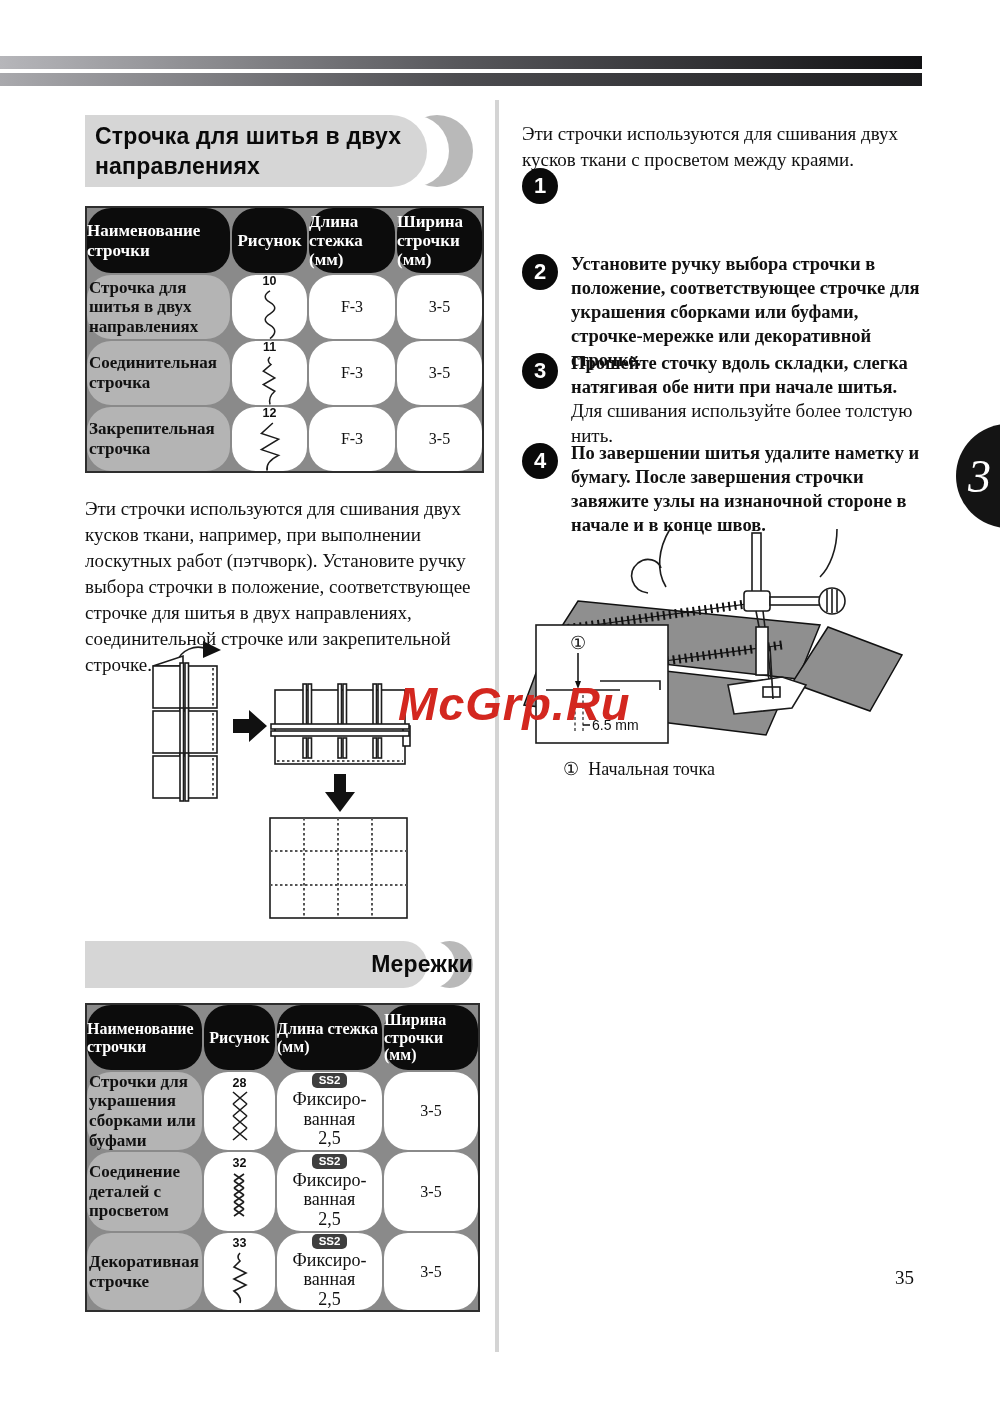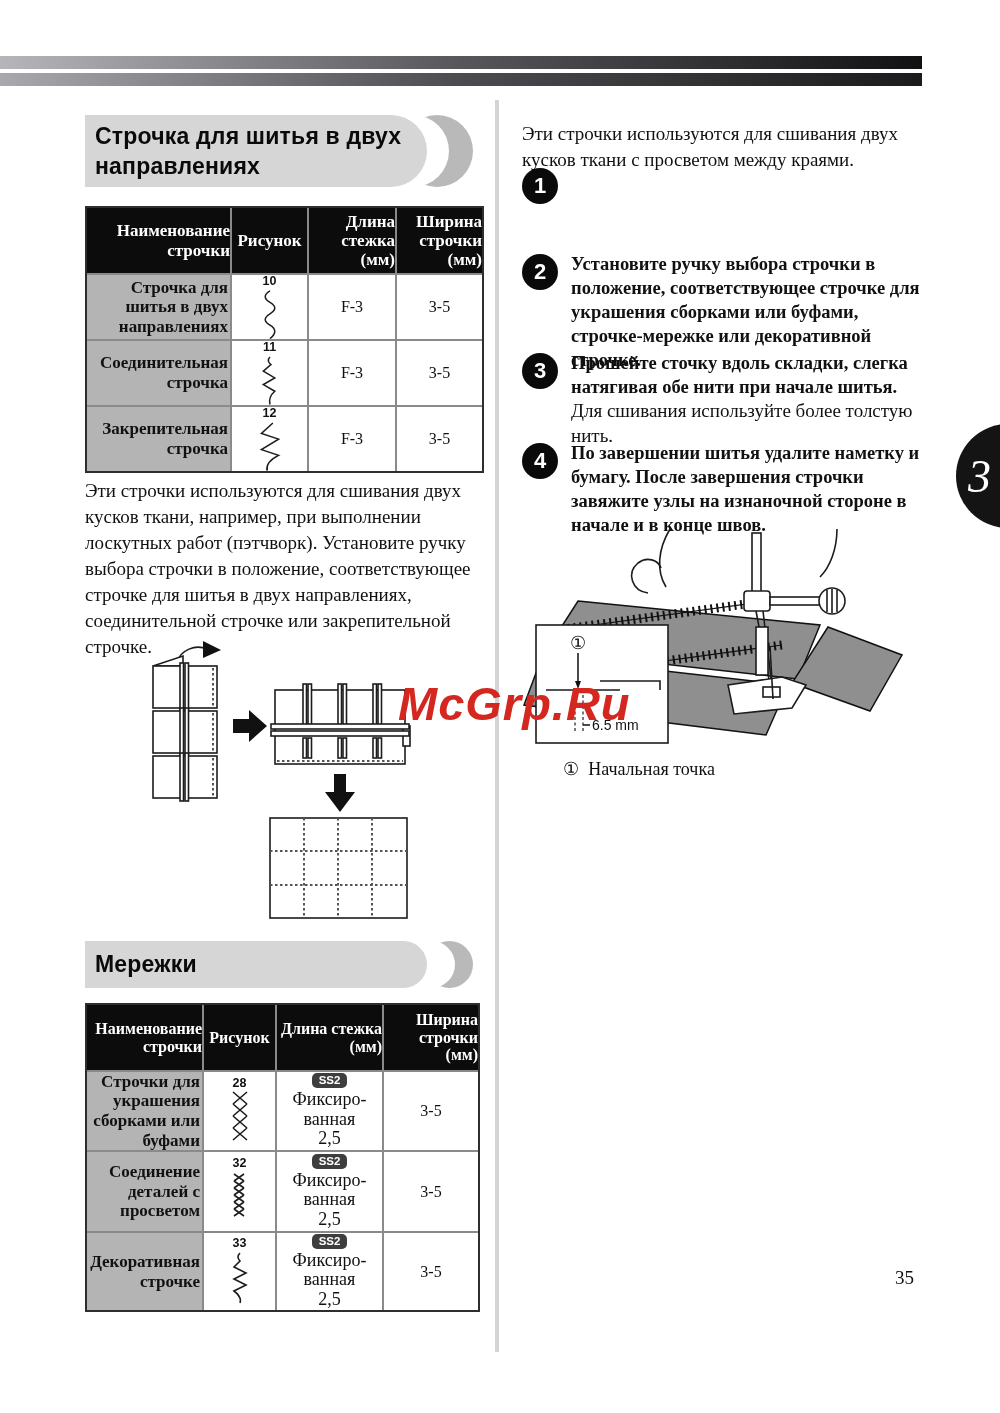--- a/index.html
+++ b/index.html
@@ -18,45 +18,45 @@
   .banner{position:absolute;left:85px;}
   .banner .crescent{position:absolute;border-radius:50%;}
   .banner .bar{position:absolute;left:0;top:0;background:#d6d6d6;border-radius:0 36px 36px 0;}
   .banner .label{position:relative;z-index:3;font-family:"Liberation Sans",sans-serif;
                  font-weight:700;color:#0a0a0a;letter-spacing:0.2px;}
   .banner1{top:115px;width:388px;height:72px;}
   .banner1 .bar{width:342px;height:72px;}
   .banner1 .cres-gray{right:0;top:0;width:72px;height:72px;background:#b9b9b9;}
   .banner1 .cres-white{right:24px;top:0;width:72px;height:72px;background:#fff;}
   .banner1 .label{font-size:23px;line-height:1.3;padding:7px 0 0 10px;width:330px;}
-  .banner2{top:941px;width:388px;height:32px;}
+  .banner2{top:941px;width:388px;height:32px;text-align:right;}
   .banner2 .bar{width:342px;height:47px;border-radius:0 24px 24px 0;}
   .banner2 .cres-gray{right:0;top:0;width:47px;height:47px;background:#b9b9b9;}
   .banner2 .cres-white{right:18px;top:0;width:47px;height:47px;background:#fff;}
   .banner2 .label{font-size:23px;line-height:47px;padding-left:10px;}
 
   
   .tbl{position:absolute;display:grid;gap:2px;background:#8a8a8a;border:2px solid #2e2e2e;}
   .tbl1{left:85px;top:206px;grid-template-columns:143px 75px 86px 85px;grid-template-rows:65px 64px 64px 64px;}
   .tbl2{left:85px;top:1003px;grid-template-columns:115px 71px 105px 94px;grid-template-rows:65px 78px 79px 77px;}
   .cell{display:flex;flex-direction:column;align-items:center;justify-content:center;
-        text-align:right;background:#fff;}
+        text-align:left;background:#fff;border-radius:24px;}
   .hdr{background:#0c0c0c;color:#fff;font-weight:700;font-size:17px;line-height:1.12;}
   .tbl2 .hdr{font-size:16px;}
   .lbl{background:#b4b4b4;font-weight:700;font-size:17px;line-height:1.15;padding:0 2px;}
   .val{font-size:16px;}
   .pic{gap:2px;}
   .pic .no{font-family:"Liberation Sans",sans-serif;font-weight:700;font-size:12.5px;line-height:1;}
   .fixlen{font-size:18px;line-height:1.08;}
   .ssbadge{display:inline-block;background:#3e3e3e;color:#fff;font-family:"Liberation Sans",sans-serif;
            font-weight:700;font-size:11.5px;line-height:15px;padding:0 7px;border-radius:5px;margin-bottom:2px;}
 
   
   .para{position:absolute;font-size:19px;line-height:1.37;}
-  .para1{left:85px;top:459px;width:402px;}
+  .para1{left:85px;top:477px;width:402px;}
   .intro{left:522px;top:102px;width:392px;}
 
   
   .step{position:absolute;left:522px;width:398px;display:flex;gap:13px;align-items:flex-start;}
   .stepnum{flex:0 0 36px;height:36px;border-radius:50%;background:#0a0a0a;color:#fff;
            font-family:"Liberation Sans",sans-serif;font-weight:700;font-size:22px;
            display:flex;align-items:center;justify-content:center;margin-top:2px;}
   .steptext{flex:1;}
   .stepbold{font-weight:700;font-size:18.5px;line-height:1.3;}
   .stepnormal{font-size:19px;line-height:1.3;}

